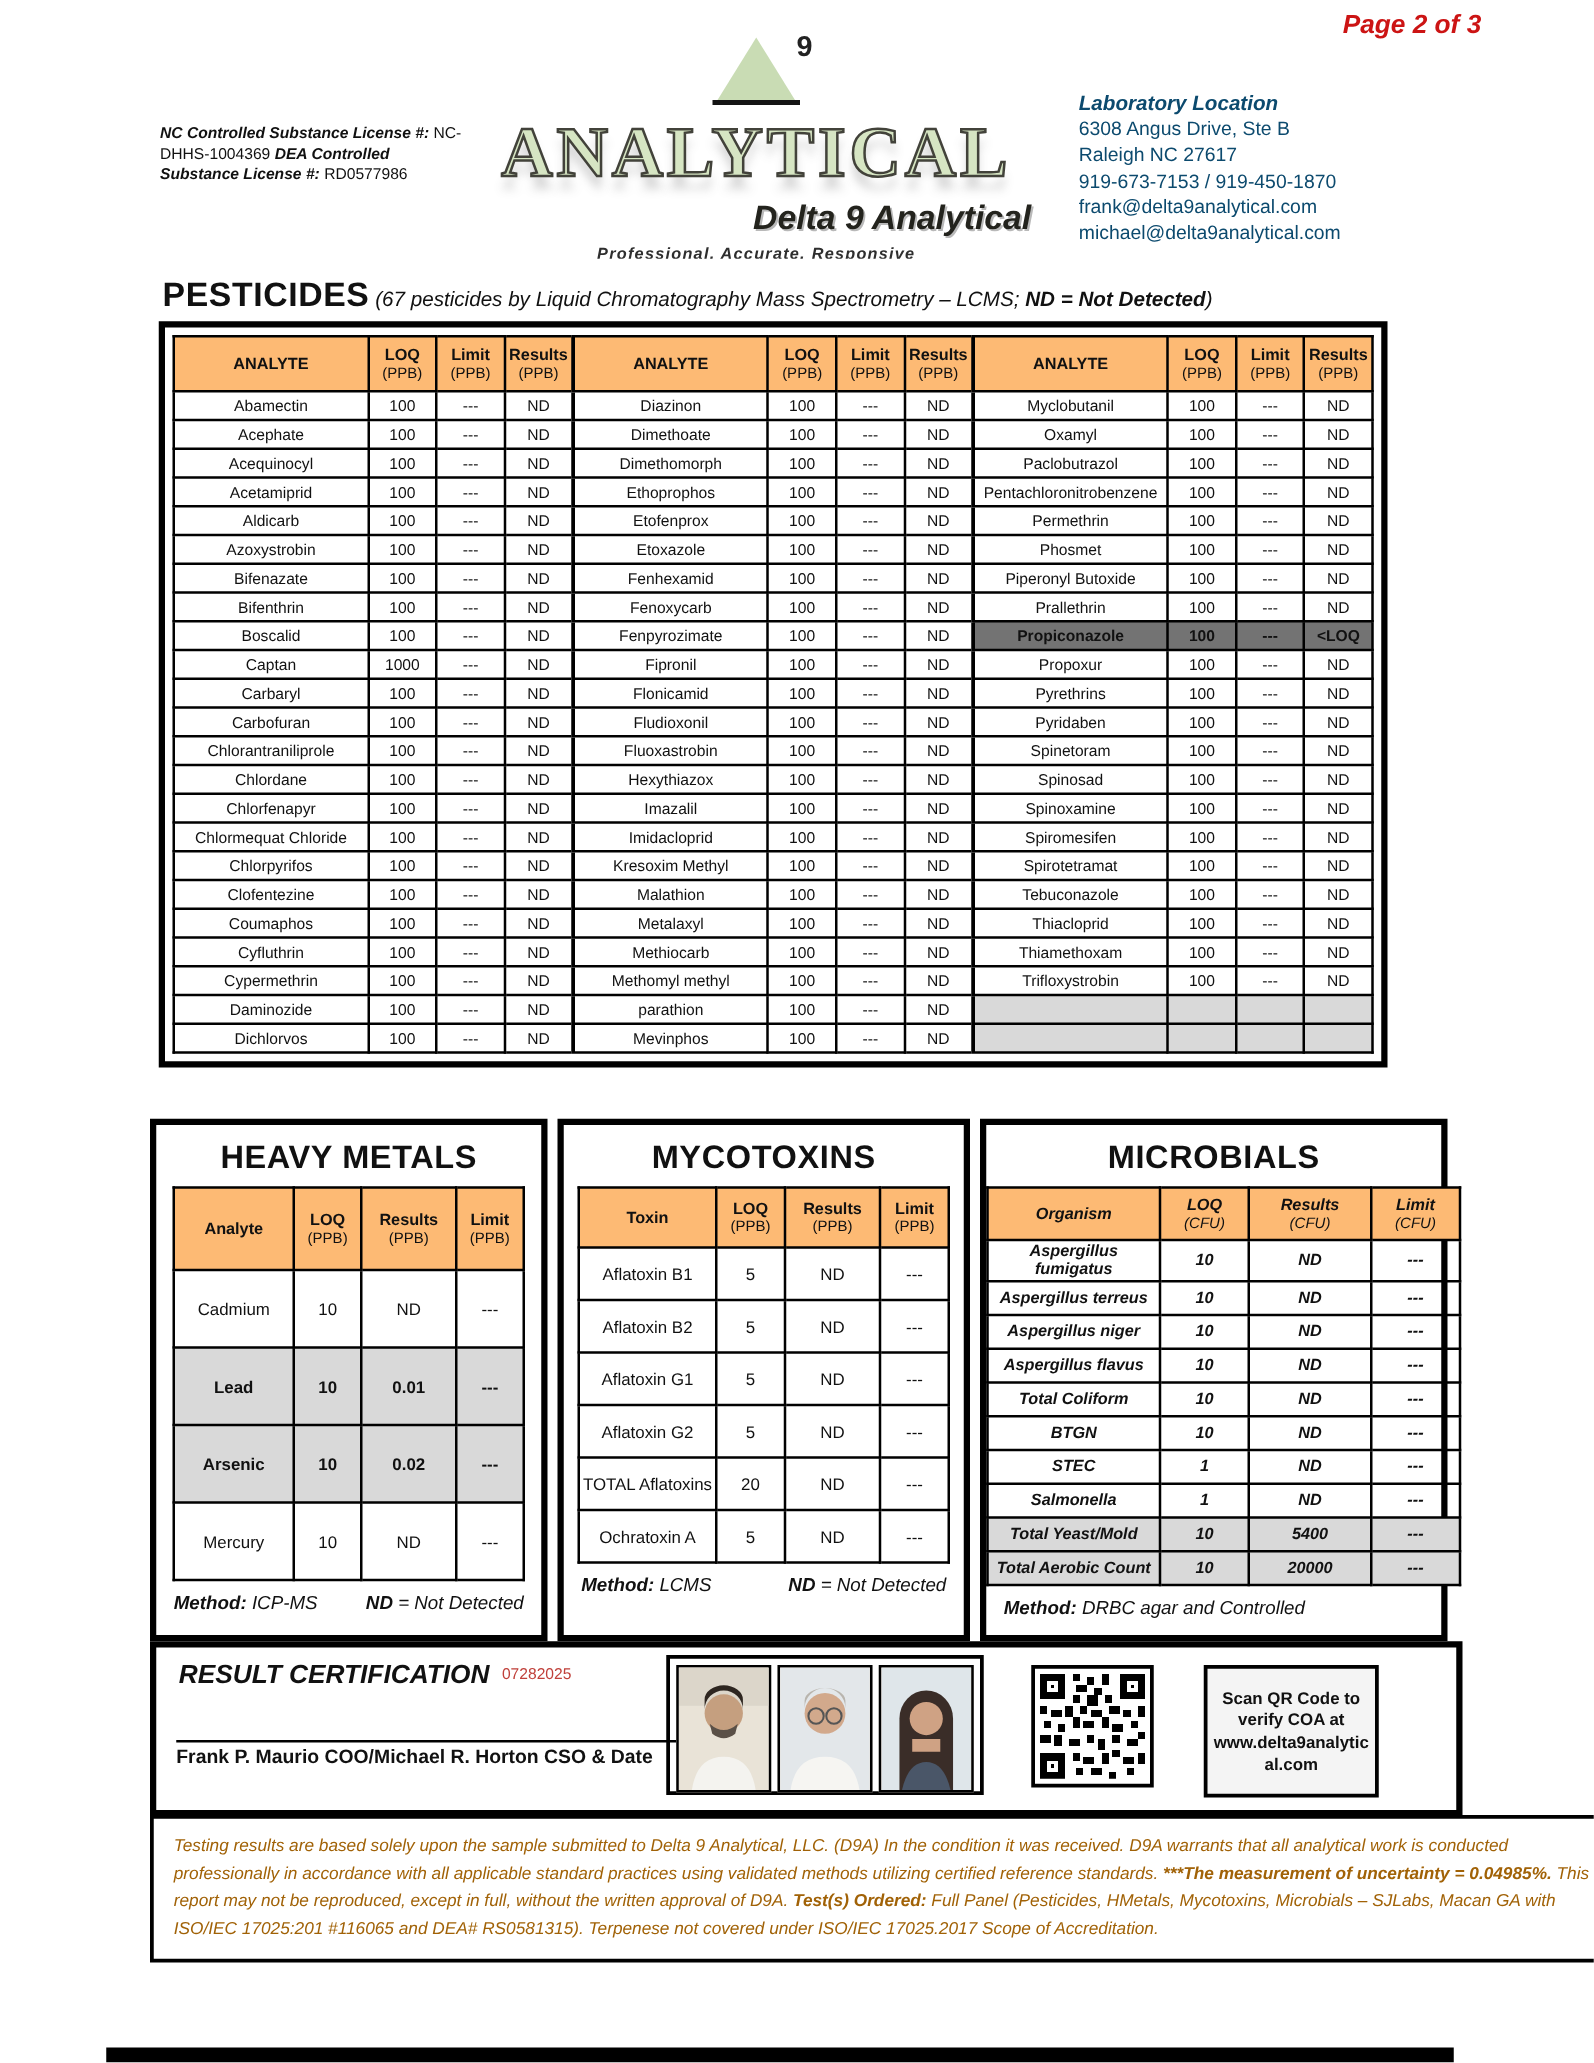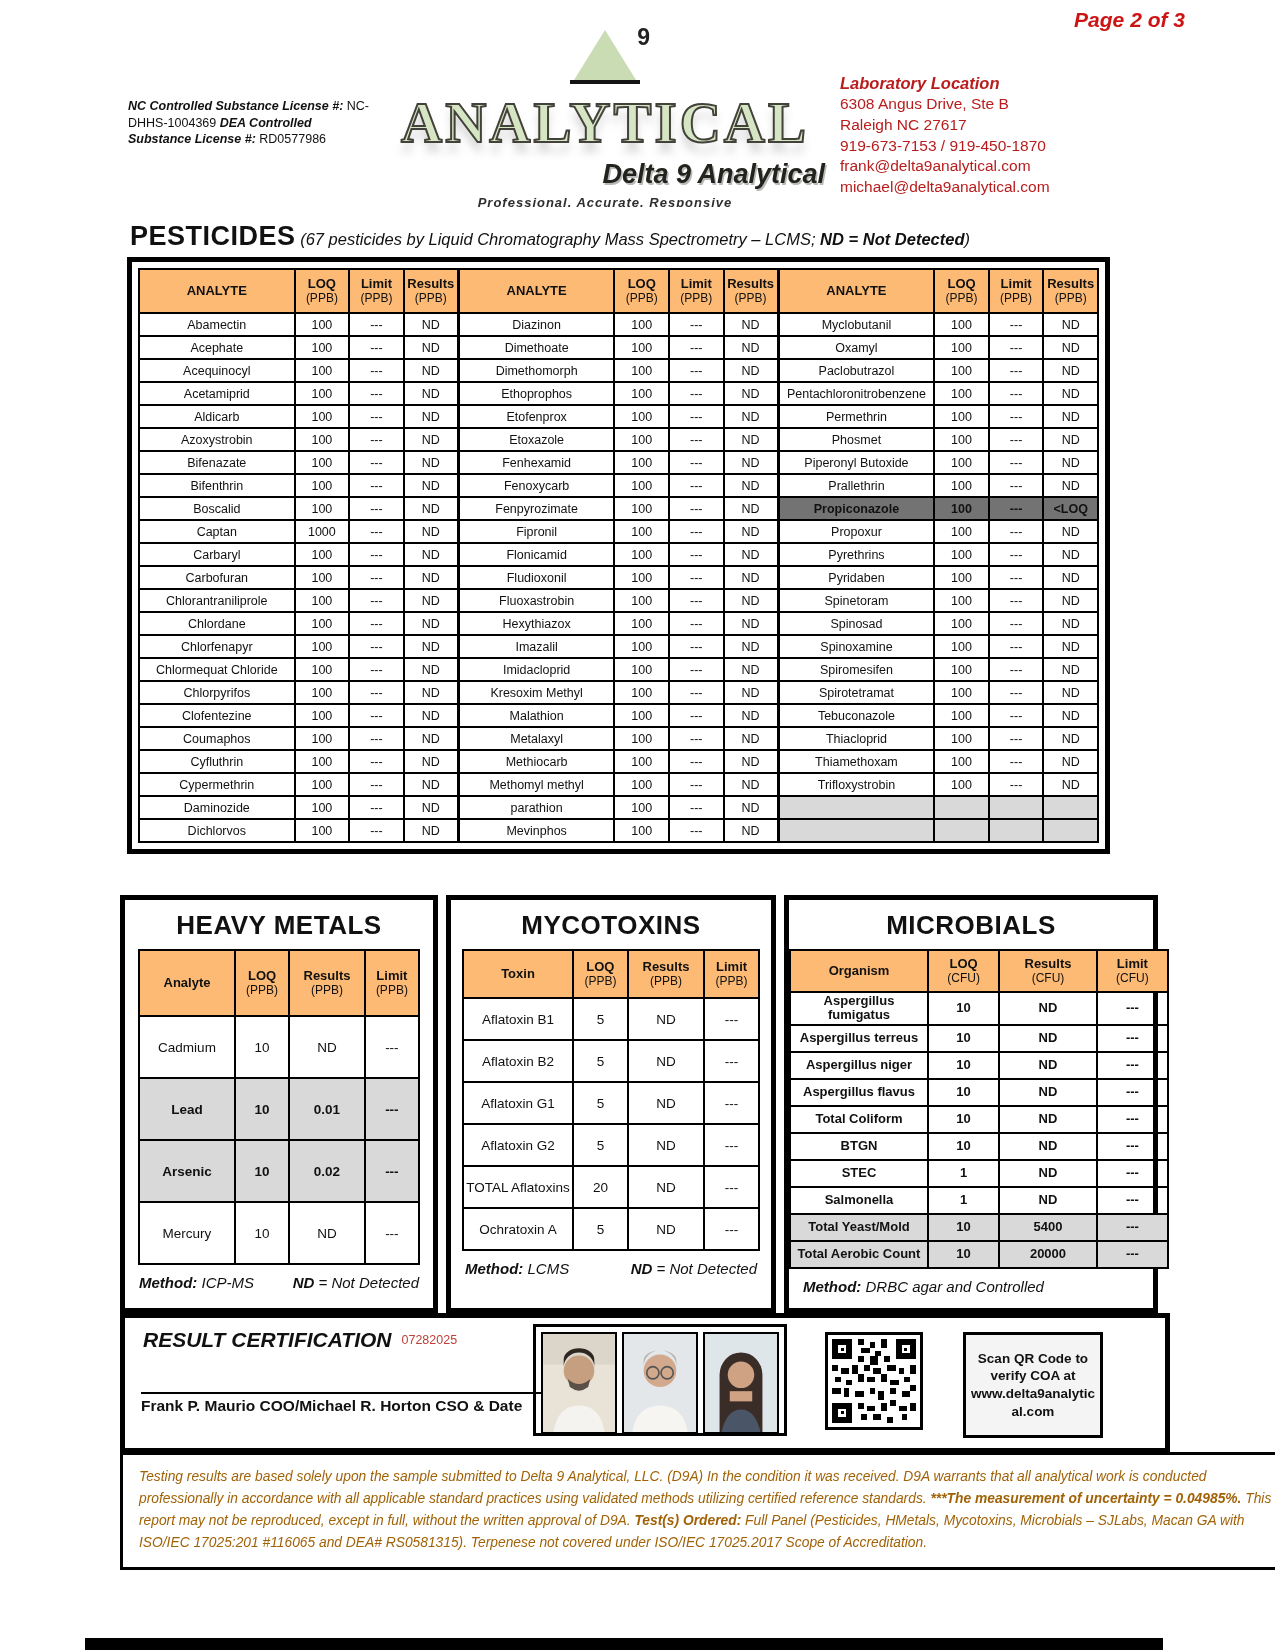--- a/index.html
+++ b/index.html
@@ -16,21 +16,21 @@
        border-bottom:50px solid #c9dcb4;margin:0 auto;}
   .tri-base{width:70px;height:4px;background:#141414;margin:0 auto;}
   .tri-9{position:absolute;right:-2px;top:-6px;font-weight:bold;font-size:23px;color:#222;}
   .wordmark{font-family:"Liberation Serif",serif;font-weight:bold;font-size:57px;line-height:1;
             letter-spacing:3px;color:#d6e5c3;-webkit-text-stroke:2px #42423a;margin-top:4px;
             text-shadow:0 10px 8px rgba(90,90,90,.25);}
   .brand{font-size:27px;font-weight:bold;font-style:italic;color:#23231d;margin-top:8px;
          text-shadow:1.5px 1.5px 0 #b9b9b9;text-align:right;}
   .tagline{height:12px;overflow:hidden;font-size:13px;font-weight:bold;font-style:italic;
            color:#2e2e2e;letter-spacing:1px;margin-top:5px;}
-  .lab-loc{position:absolute;left:840px;top:72px;font-size:15.5px;line-height:1.34;color:#b91c1c;}
+  .lab-loc{position:absolute;left:863px;top:72px;font-size:15.5px;line-height:1.34;color:#0c4a6e;}
   .lab-loc .t{font-weight:bold;font-style:italic;font-size:16.5px;}
   
   .pest-head{position:absolute;left:130px;top:221px;width:1010px;}
   .pest-title{font-size:27px;font-weight:bold;letter-spacing:.5px;}
   .pest-sub{font-size:16.5px;font-style:italic;}
   .pest-box{position:absolute;left:127px;top:257px;width:983px;border:5px solid #000;
             padding:6px;background:#fff;box-sizing:border-box;}
   table{border-collapse:collapse;width:100%;}
   td,th{border:2px solid #000;text-align:center;vertical-align:middle;padding:1px 2px;
         font-size:12.5px;word-break:break-word;}
@@ -49,21 +49,21 @@
          box-sizing:content-box;}
   #hm{left:120px;width:308px;}
   #my{left:446px;width:320px;}
   #mi{left:784px;width:364px;}
   .panel h2{text-align:center;font-size:26px;margin:10px 0 8px;font-weight:bold;letter-spacing:.5px;}
   .panel table{margin:0 auto;}
   #hm table{width:282px;}  #hm th{height:62px;} #hm td{height:58px;font-size:13.5px;}
   #hm td:first-child,#hm th:first-child{width:90px;}
   #my table{width:298px;}  #my th{height:44px;} #my td{height:38px;font-size:13.5px;}
   #my td:first-child,#my th:first-child{width:104px;}
-  #mi table{width:380px;}  #mi th{height:38px;} #mi td{height:23px;font-weight:bold;font-size:13px;line-height:1.1;}
+  #mi table{width:380px;font-style:italic;}  #mi th{height:38px;} #mi td{height:23px;font-weight:bold;font-size:13px;line-height:1.1;}
   #mi td:first-child,#mi th:first-child{width:132px;}
   tr.hl td{background:#d9d9d9;font-weight:bold;}
   .method{margin:9px 14px 0;font-size:15px;display:flex;justify-content:space-between;}
   .method .lab{font-weight:bold;font-style:italic;}
   .method .nd{font-weight:bold;font-style:italic;}
   .method.single{justify-content:flex-start;gap:6px;}
   .method .val{font-style:italic;}
   
   .cert{position:absolute;left:120px;top:1313px;width:1040px;height:130px;border:5px solid #000;
         box-sizing:content-box;background:#fff;}

